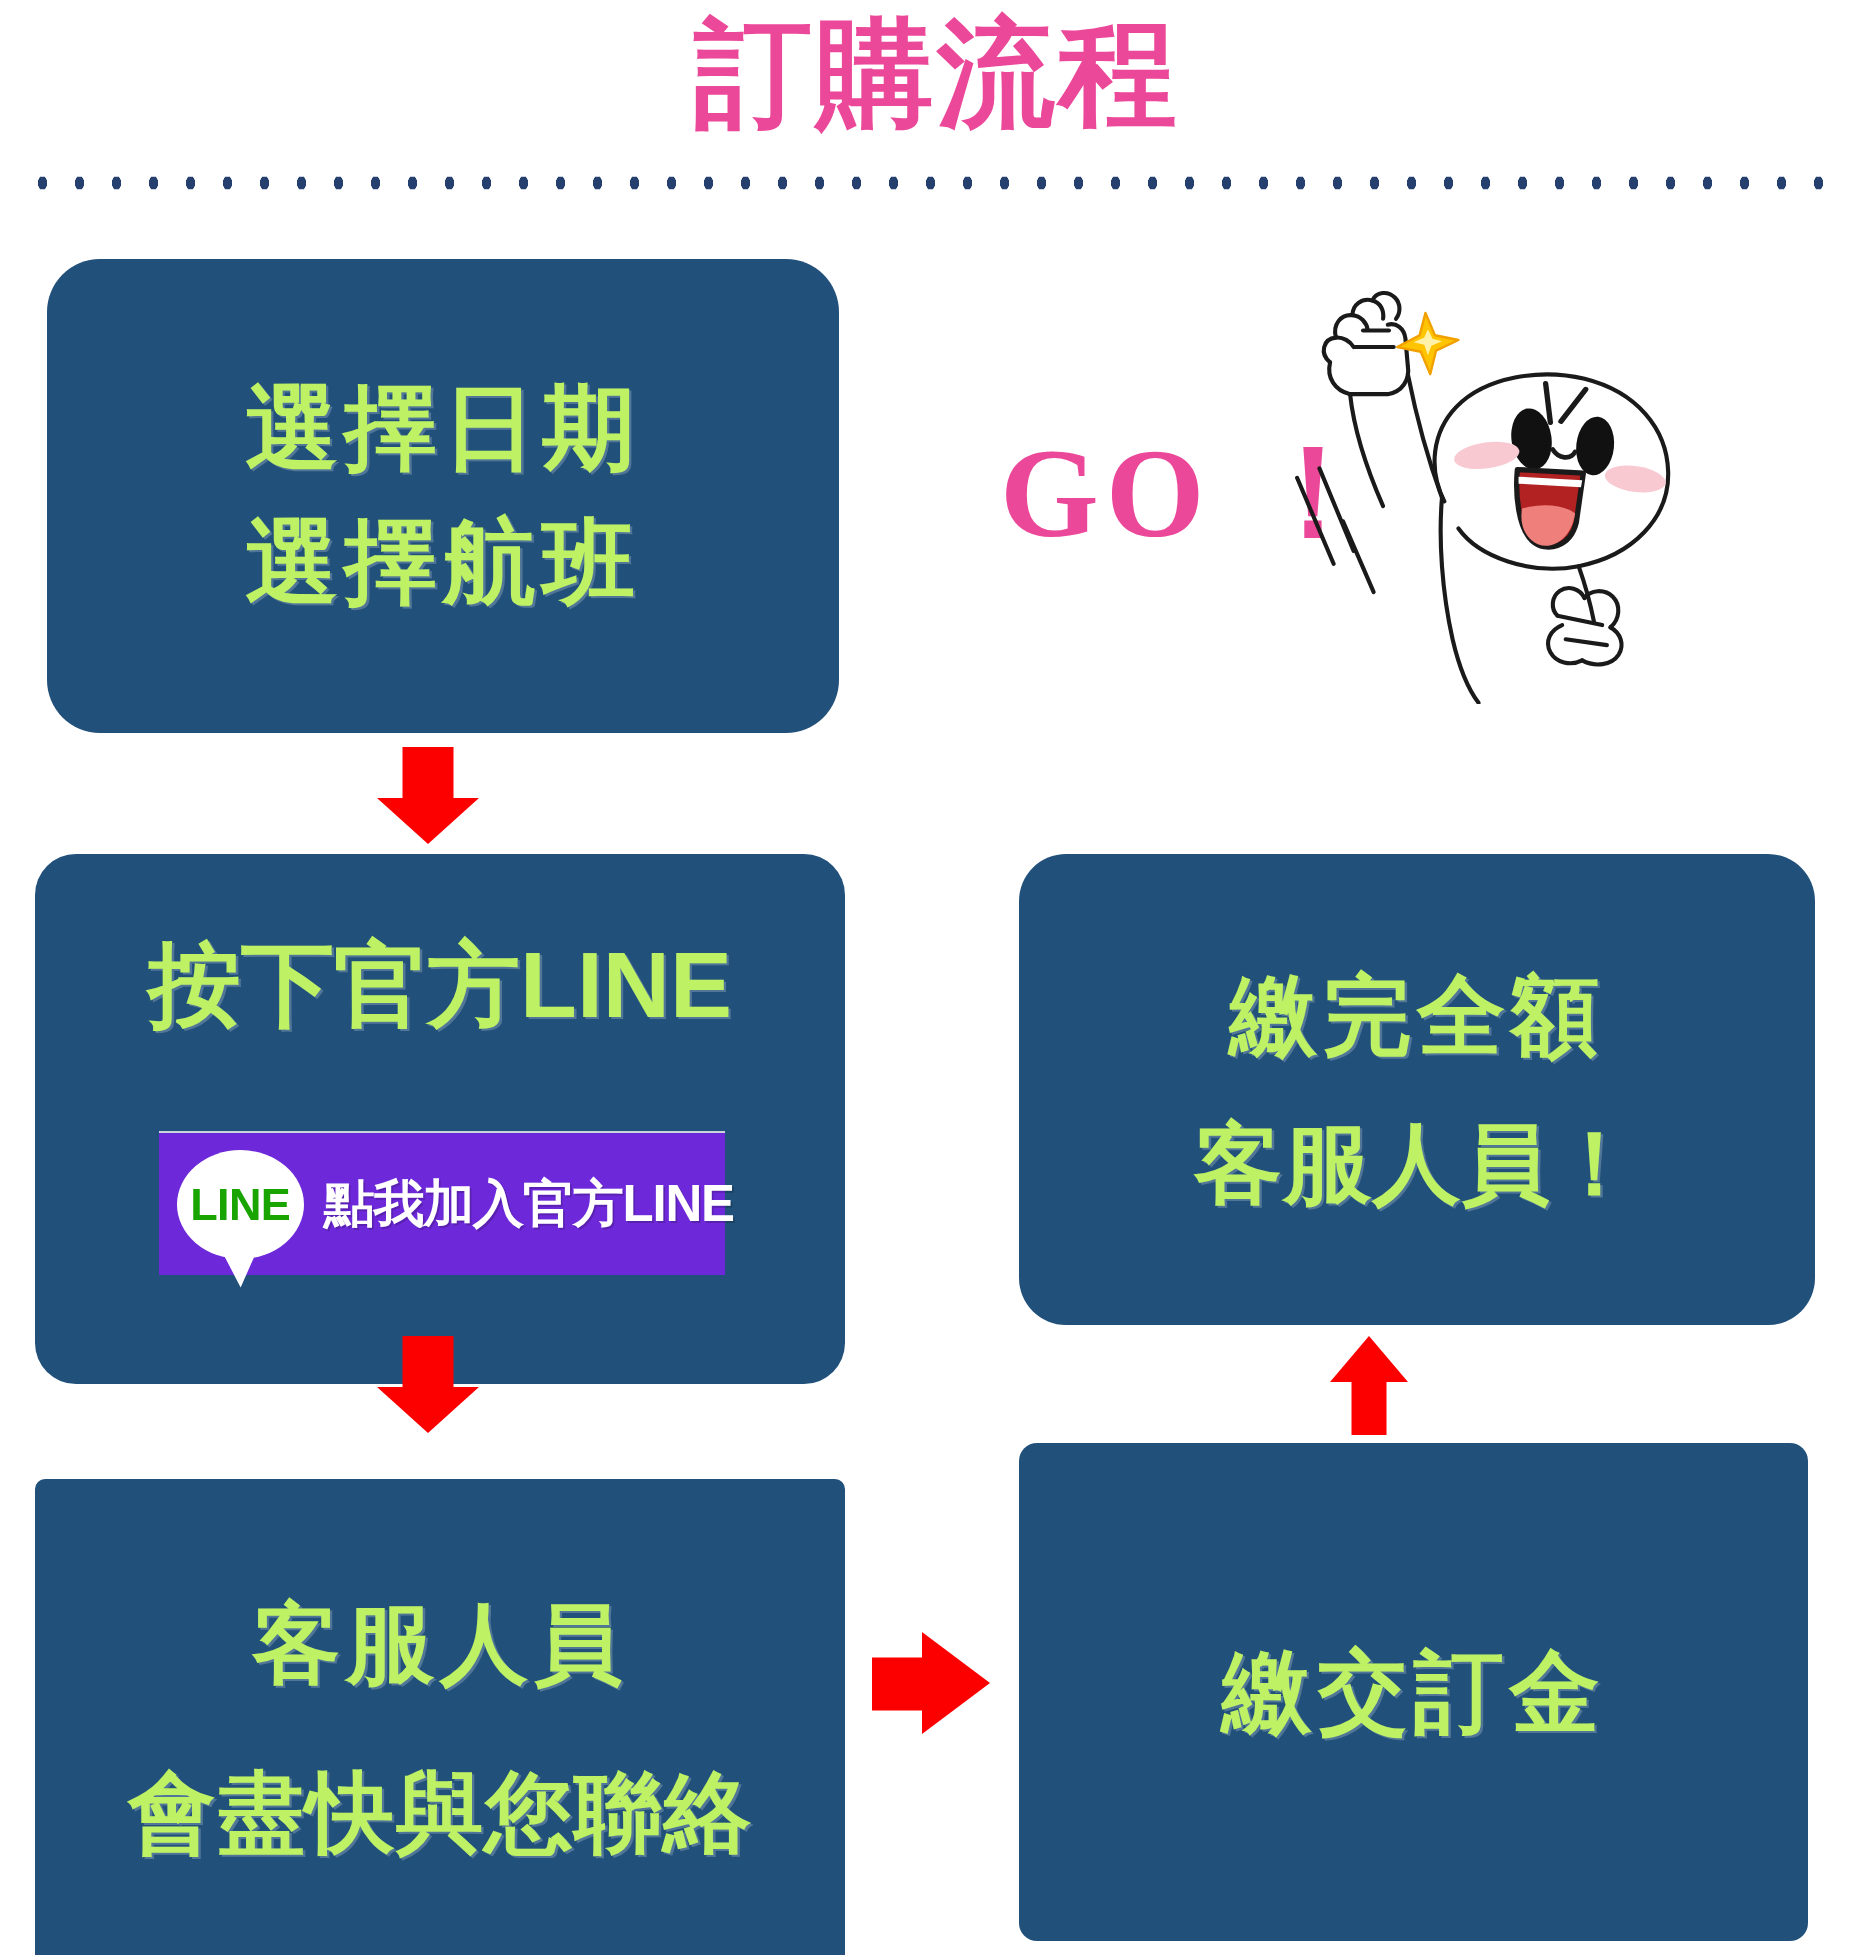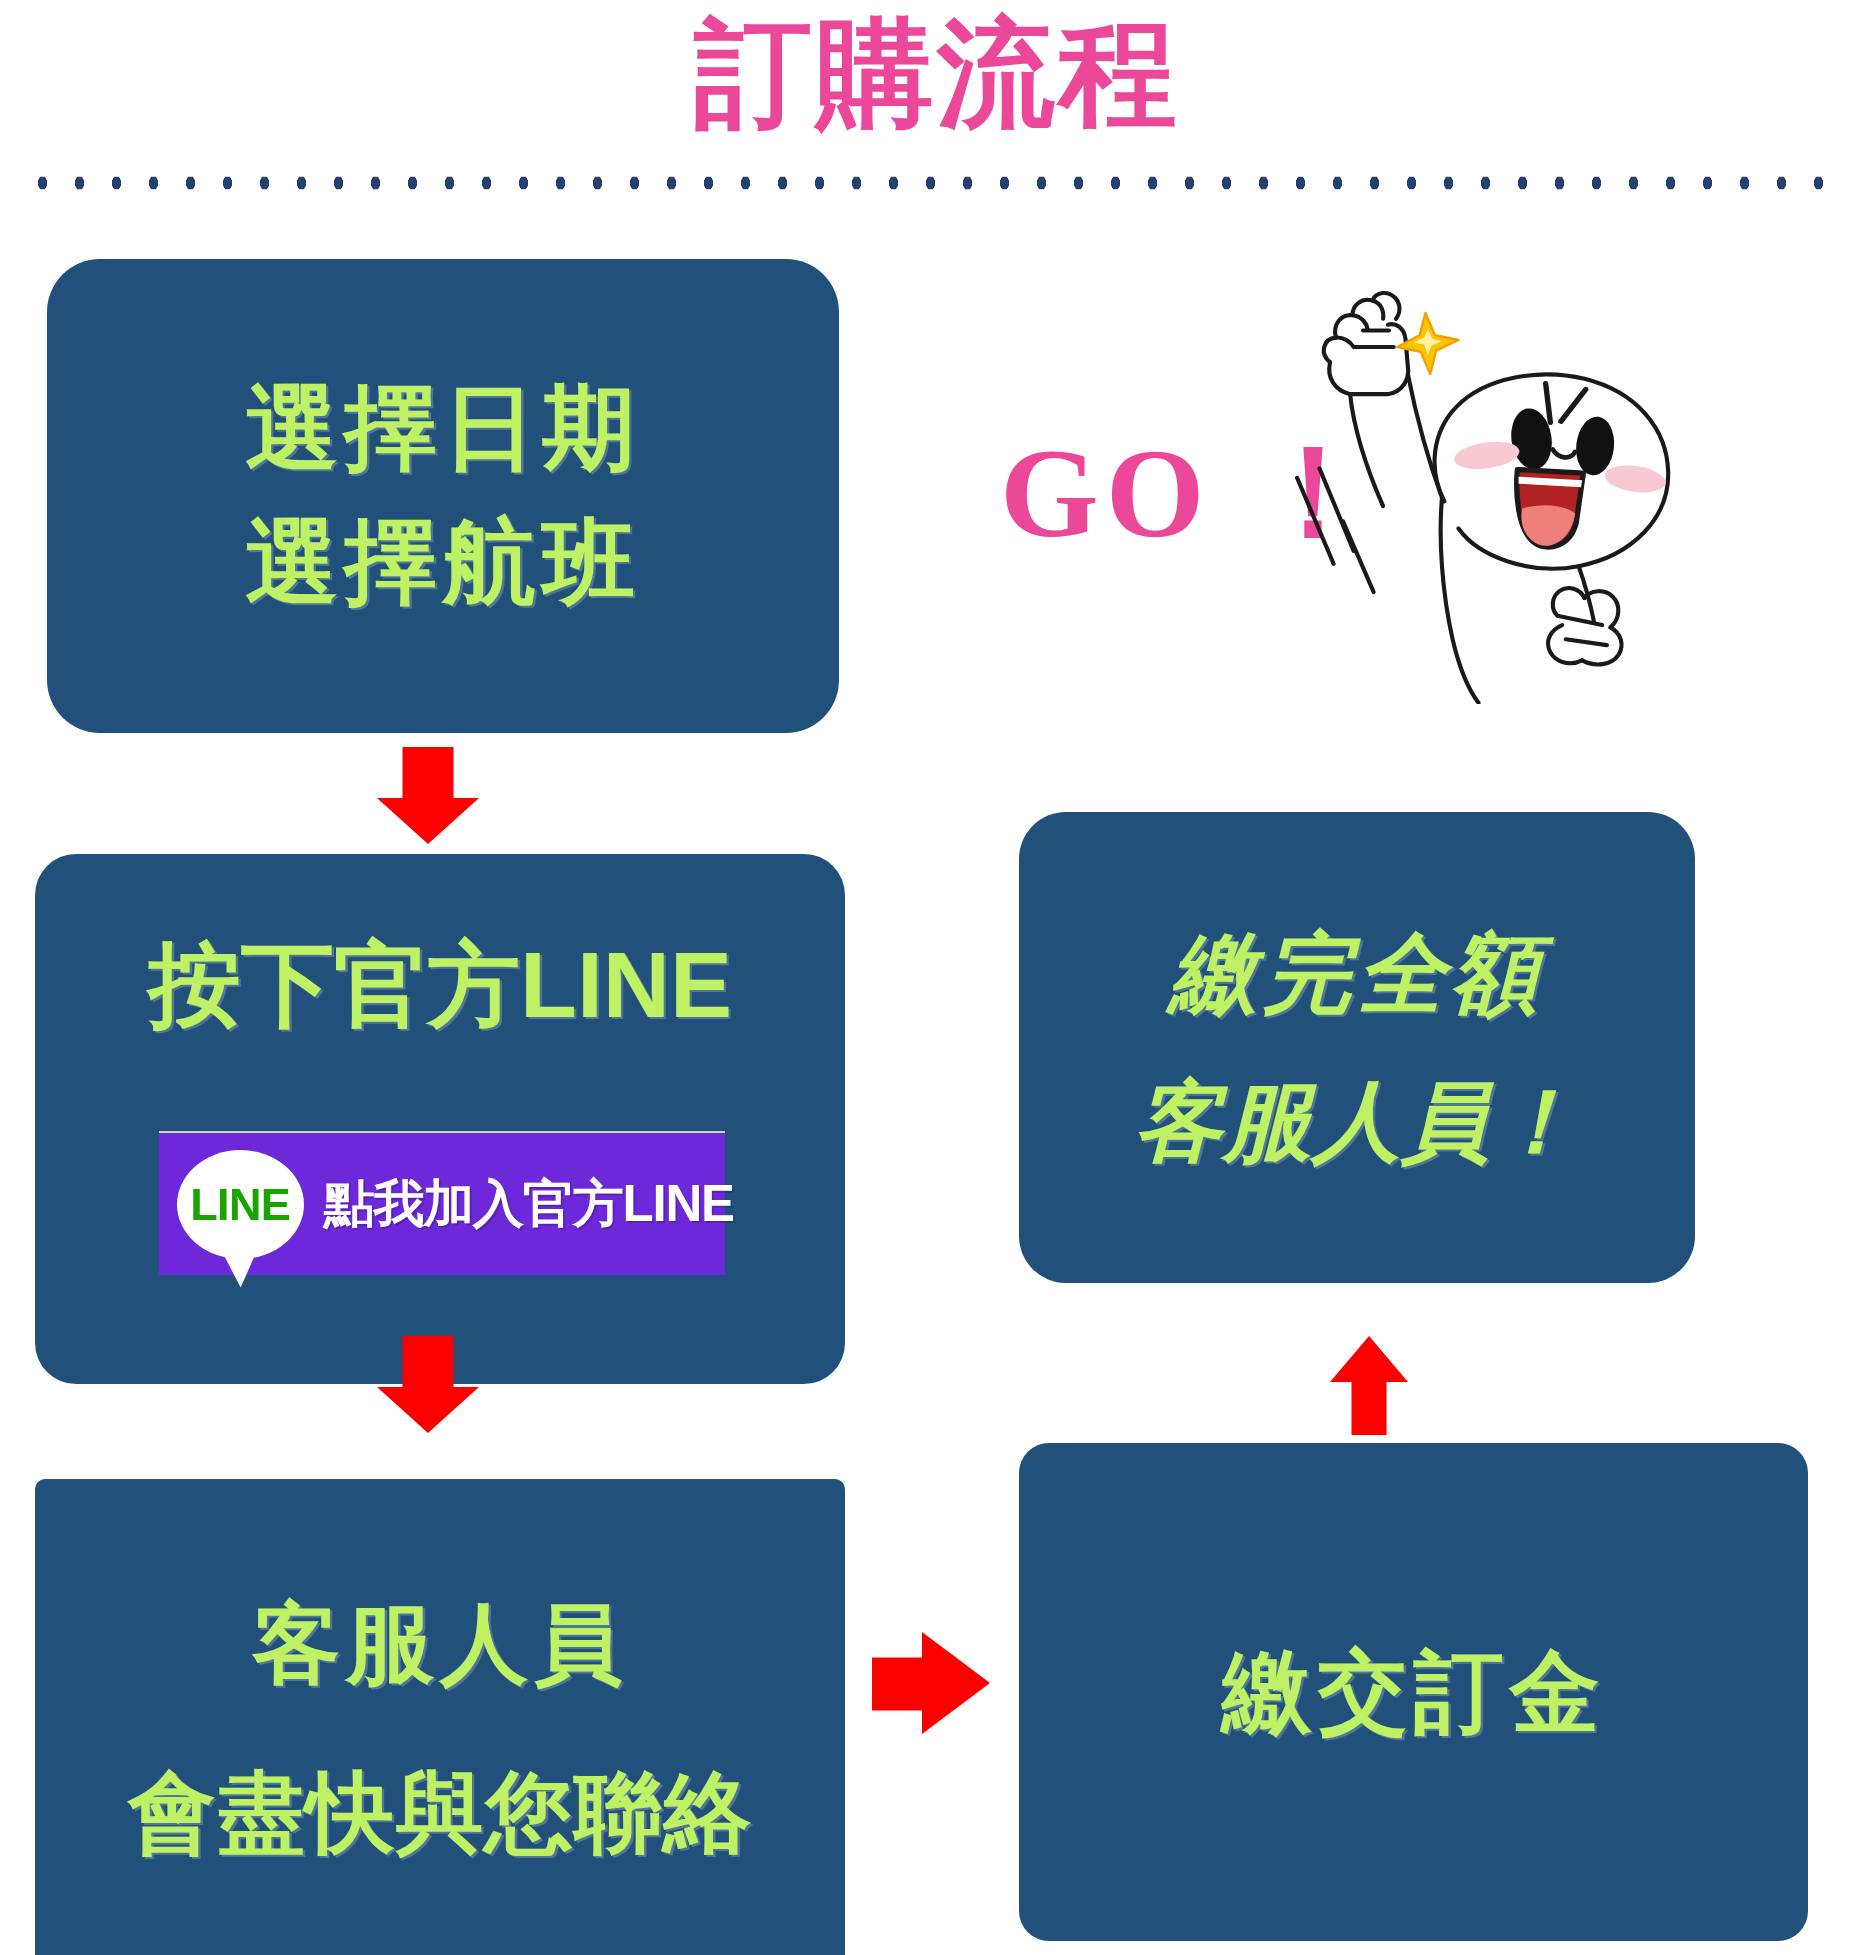--- a/index.html
+++ b/index.html
@@ -160,33 +160,32 @@
   #box-service {
     left: 35px;  top: 1479px;
     width: 810px; height: 498px;
     border-radius: 10px;
   }
   #box-service .box-line { font-size: 88px; }
   #box-service .gap { height: 65px; }
 
   
   #box-full {
-    left: 1019px; top: 812px;
-    width: 676px; height: 471px;
+    left: 1019px; top: 854px;
+    width: 796px; height: 471px;
     border-radius: 47px;
-    font-style: italic;
   }
   #box-full .box-line { font-size: 88px; }
   #box-full .gap { height: 44px; }
 
   
   #box-deposit {
     left: 1019px; top: 1443px;
     width: 789px; height: 498px;
-    border-radius: 30px;
+    border-radius: 18px;
   }
   #box-deposit .box-line { font-size: 90px; }
 
   
   .arrow { position: absolute; }
 
   .arrow-down .shaft {
     position: absolute;
     left: 50%; top: 0;
     transform: translateX(-50%);

